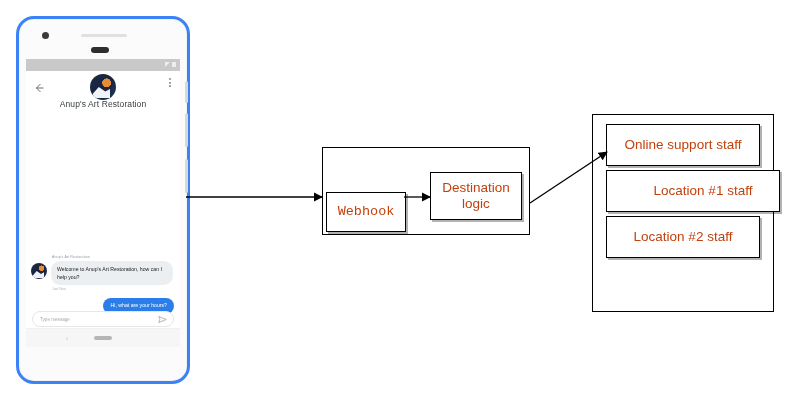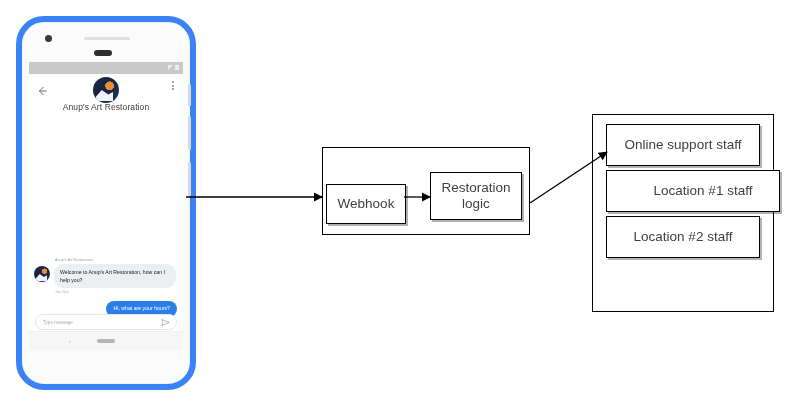--- a/index.html
+++ b/index.html
@@ -8,21 +8,21 @@
     background:#ffffff;
     font-family:"Liberation Sans", sans-serif;
     overflow:hidden;
     position:relative;
   }
   .stage{position:absolute;left:0;top:0;width:785px;height:401px;}
 
   
   .phone{
     position:absolute;left:16px;top:16px;width:168px;height:362px;
-    background:#fbfbfb;border:6px solid #3b82f6;border-radius:28px;
+    background:#fbfbfb;border:3px solid #3b82f6;border-radius:18px;
     box-shadow:0 0 0 1px #f2f2f2 inset;
   }
   .phone-btn{position:absolute;right:-1px;width:3px;background:#d8d8d8;border-radius:2px;}
   .phone-btn.b1{top:62px;height:22px;}
   .phone-btn.b2{top:94px;height:34px;}
   .phone-btn.b3{top:140px;height:34px;}
 
   .cam{position:absolute;left:23px;top:13px;width:7px;height:7px;border-radius:50%;background:#3a3a3a;}
   .earpiece{position:absolute;left:62px;top:15px;width:46px;height:3px;border-radius:2px;background:#e0e0e0;}
   .speaker{position:absolute;left:72px;top:28px;width:18px;height:6px;border-radius:3px;background:#2e2e2e;}
@@ -71,22 +71,22 @@
 
   
   .lbl{position:absolute;color:#000;font-size:13.5px;line-height:1.22;text-align:center;}
   .json-lbl{left:196px;top:178px;width:120px;font-size:13.5px;}
 
   .mri-title{left:338px;top:80px;width:200px;}
   .mri-box{position:absolute;left:322px;top:147px;width:206px;height:86px;border:1.6px solid #000;background:#fff;}
 
   .nbox{position:absolute;background:#fff;border:1.6px solid #000;
     display:flex;align-items:center;justify-content:center;text-align:center;
-    font-size:13.5px;line-height:1.22;color:#404040;box-shadow:2px 2px 0 rgba(0,0,0,.30);}
-  .webhook{left:326px;top:184px;width:78px;height:38px;}
+    font-size:13.5px;line-height:1.22;color:#c2410c;box-shadow:2px 2px 0 rgba(0,0,0,.30);}
+  .webhook{left:326px;top:192px;width:78px;height:38px;font-family:Liberation Mono, monospace;}
   .destlogic{left:430px;top:172px;width:90px;height:46px;}
 
   .brand-title{left:634px;top:90px;width:130px;margin-top:28px;}
   .brand-box{position:absolute;left:592px;top:114px;width:180px;height:196px;border:1.6px solid #000;background:#fff;}
   .bitem{position:absolute;left:606px;width:152px;height:40px;}
   .bi0{top:124px;} .bi1{top:170px;padding-left:20px;} .bi2{top:216px;} .bi3{top:262px;}
 
   svg.overlay{position:absolute;left:0;top:0;width:785px;height:401px;pointer-events:none;}
 </style>
 </head>
@@ -154,21 +154,21 @@
         <div class="nav-back">‹</div>
         <div class="nav-home"></div>
       </div>
     </div>
   </div>
 
 
   <div class="mri-box"></div>
 
   <div class="nbox webhook">Webhook</div>
-  <div class="nbox destlogic">Restoration logic</div>
+  <div class="nbox destlogic">Destination logic</div>
 
   <div class="lbl brand-title">Brand</div>
   <div class="brand-box"></div>
 
   <div class="nbox bitem bi0">Online support staff</div>
   <div class="nbox bitem bi1">Location #1 staff</div>
   <div class="nbox bitem bi2">Location #2 staff</div>
 
   <svg class="overlay">
     <defs>

